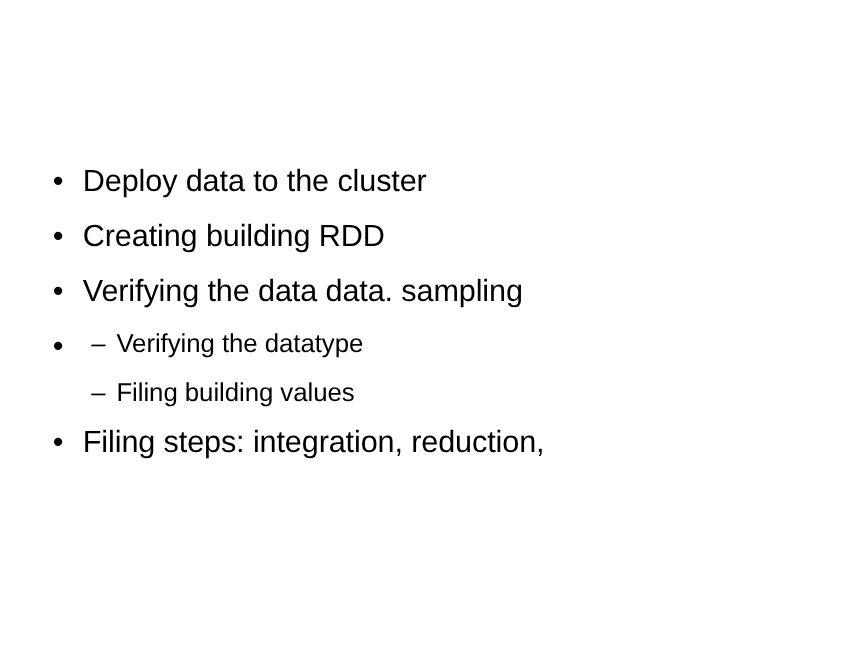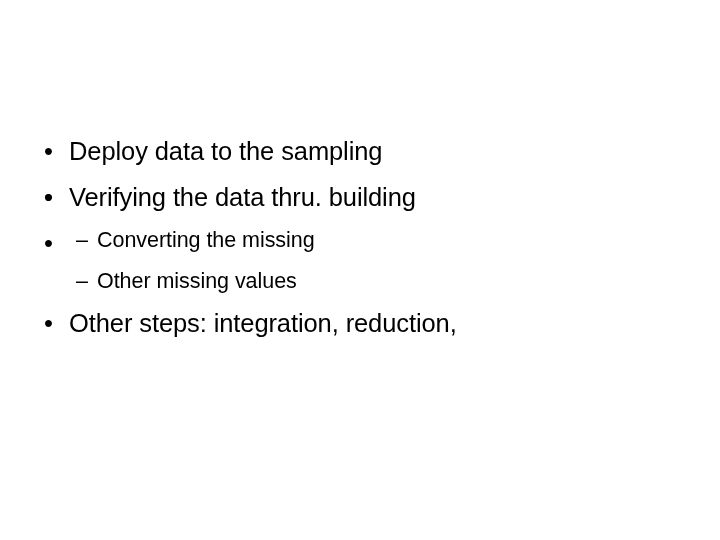--- a/index.html
+++ b/index.html
@@ -92,46 +92,47 @@
 </head>
 <body>
 
 <div class="slide">
 
   <div class="content-body">
 
     <ul style="list-style:none;margin:0;padding:0;">
       <li class="bullet-l1">
         <span class="marker">•</span>
-        <span class="label">Deploy data to the sampling</span>
+        <span class="label">Deploy data to the cluster</span>
       </li>
       <li class="bullet-l1">
         <span class="marker">•</span>
+        <span class="label">Creating building RDD</span>
       </li>
       <li class="bullet-l1">
         <span class="marker">•</span>
-        <span class="label">Verifying the data thru. building</span>
+        <span class="label">Verifying the data data. sampling</span>
       </li>
       <li class="bullet-l1">
         <span class="marker">•</span>
       </li>
     </ul>
 
     <ul class="sub-group" style="list-style:none;margin:0;padding:0;">
       <li class="bullet-l2">
         <span class="marker">–</span>
-        <span class="label">Converting the missing</span>
+        <span class="label">Verifying the datatype</span>
       </li>
       <li class="bullet-l2">
         <span class="marker">–</span>
-        <span class="label">Other missing values</span>
+        <span class="label">Filing building values</span>
       </li>
     </ul>
 
     <ul class="final-group" style="list-style:none;margin:0;padding:0;">
       <li class="bullet-wrap">
         <span class="marker">•</span>
-        <span class="line">Other steps: integration, reduction,</span>
+        <span class="line">Filing steps: integration, reduction,</span>
       </li>
     </ul>
 
   </div>
 </div>
 
 </body></html>

